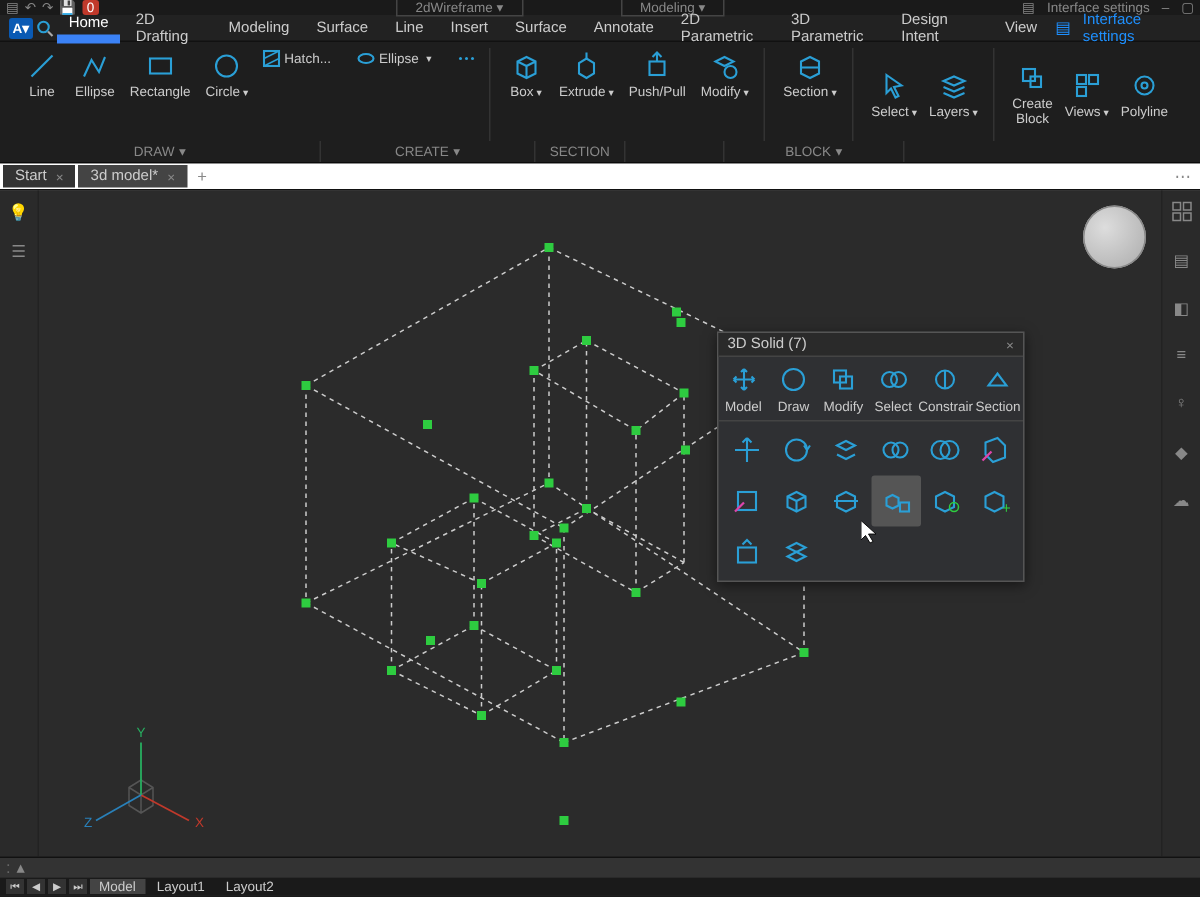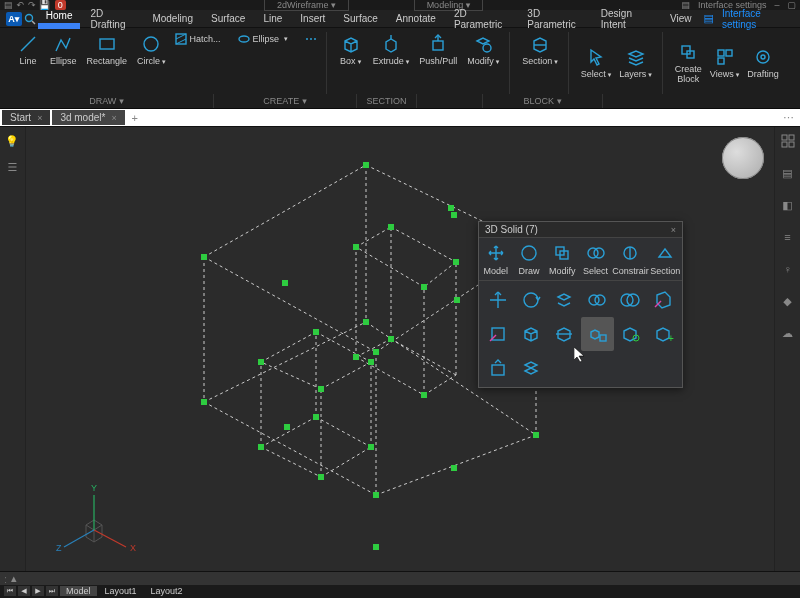--- a/index.html
+++ b/index.html
@@ -293,21 +293,21 @@
           </div>
         <div class="lbl dd">Views</div>
       </div>
       <div class="ribbon-btn">
         <div class="ico">
             <svg width="20" height="20">
               <circle cx="10" cy="10" r="6" class="stroke-ico"></circle>
               <circle cx="10" cy="10" r="2" class="stroke-ico"></circle>
             </svg>
           </div>
-        <div class="lbl">Drafting</div>
+        <div class="lbl">Polyline</div>
       </div>
     </div>
   </div>
   <div class="ribbon-foot">
     <div class="grp-label" style="width:214px">
         <span>DRAW</span>
         <span>▾</span>
       </div>
     <div class="grp-label" style="width:143px">
         <span>CREATE</span>

